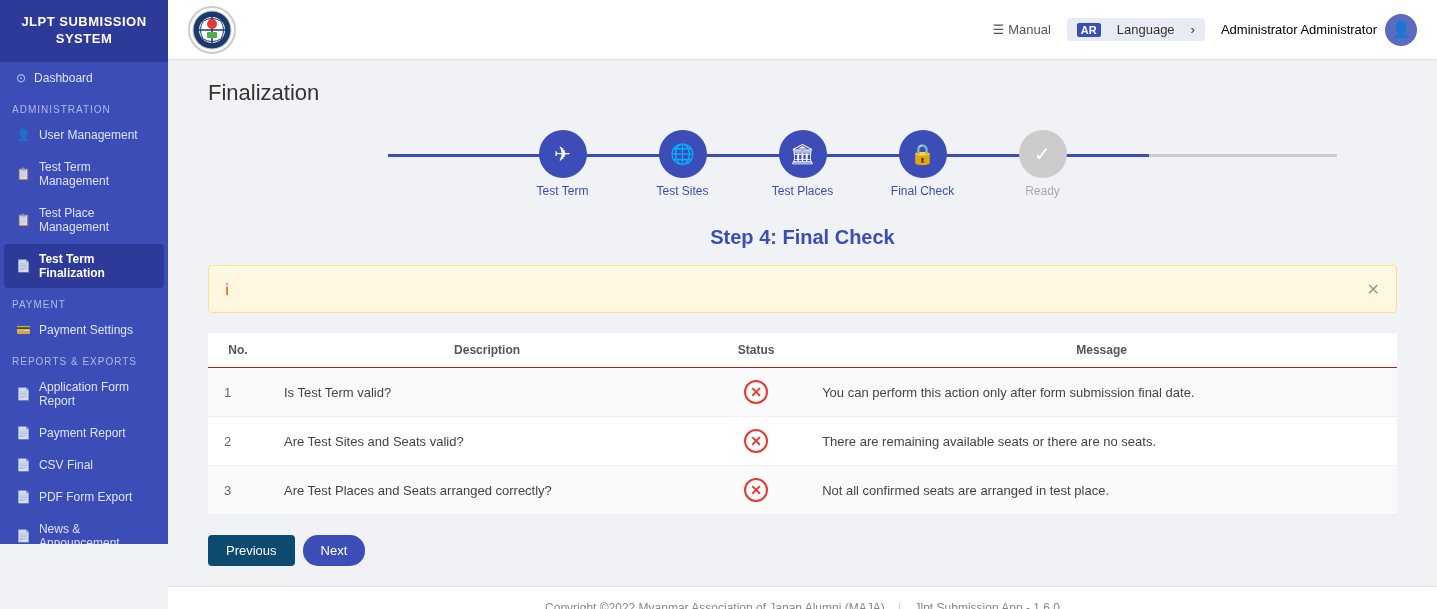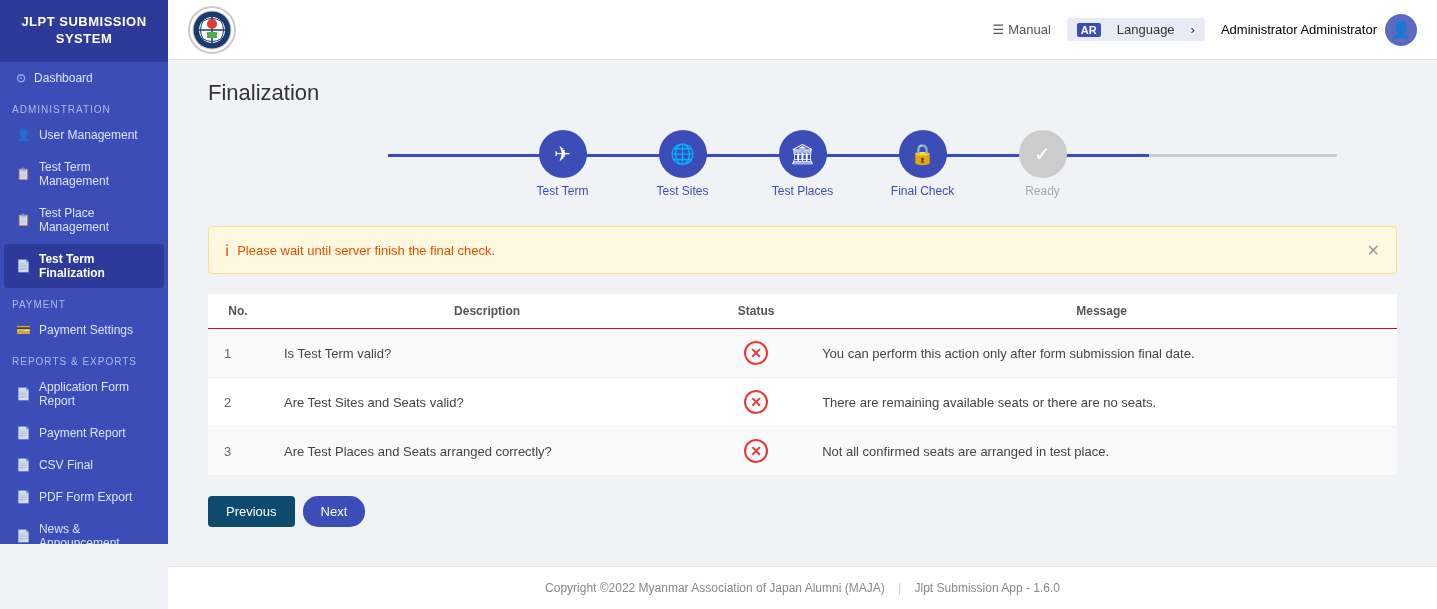--- a/index.html
+++ b/index.html
@@ -421,25 +421,25 @@
       <div class="step">
         <div class="step-circle">🔒</div>
         <div class="step-label">Final Check</div>
       </div>
       <div class="step">
         <div class="step-circle inactive">✓</div>
         <div class="step-label inactive">Ready</div>
       </div>
     </div>
 
+    <div class="step-heading">Step 4: Final Check</div>
 
     <div class="alert">
       <div class="alert-content">
         <span style="font-size:16px;">ℹ</span>
-        <span>Please wait until server finish the final check.</span>
       </div>
       <span class="alert-close">✕</span>
     </div>
 
     <table class="check-table">
       <thead>
         <tr>
           <th style="width:60px;">No.</th>
           <th>Description</th>
           <th style="width:100px;">Status</th>

